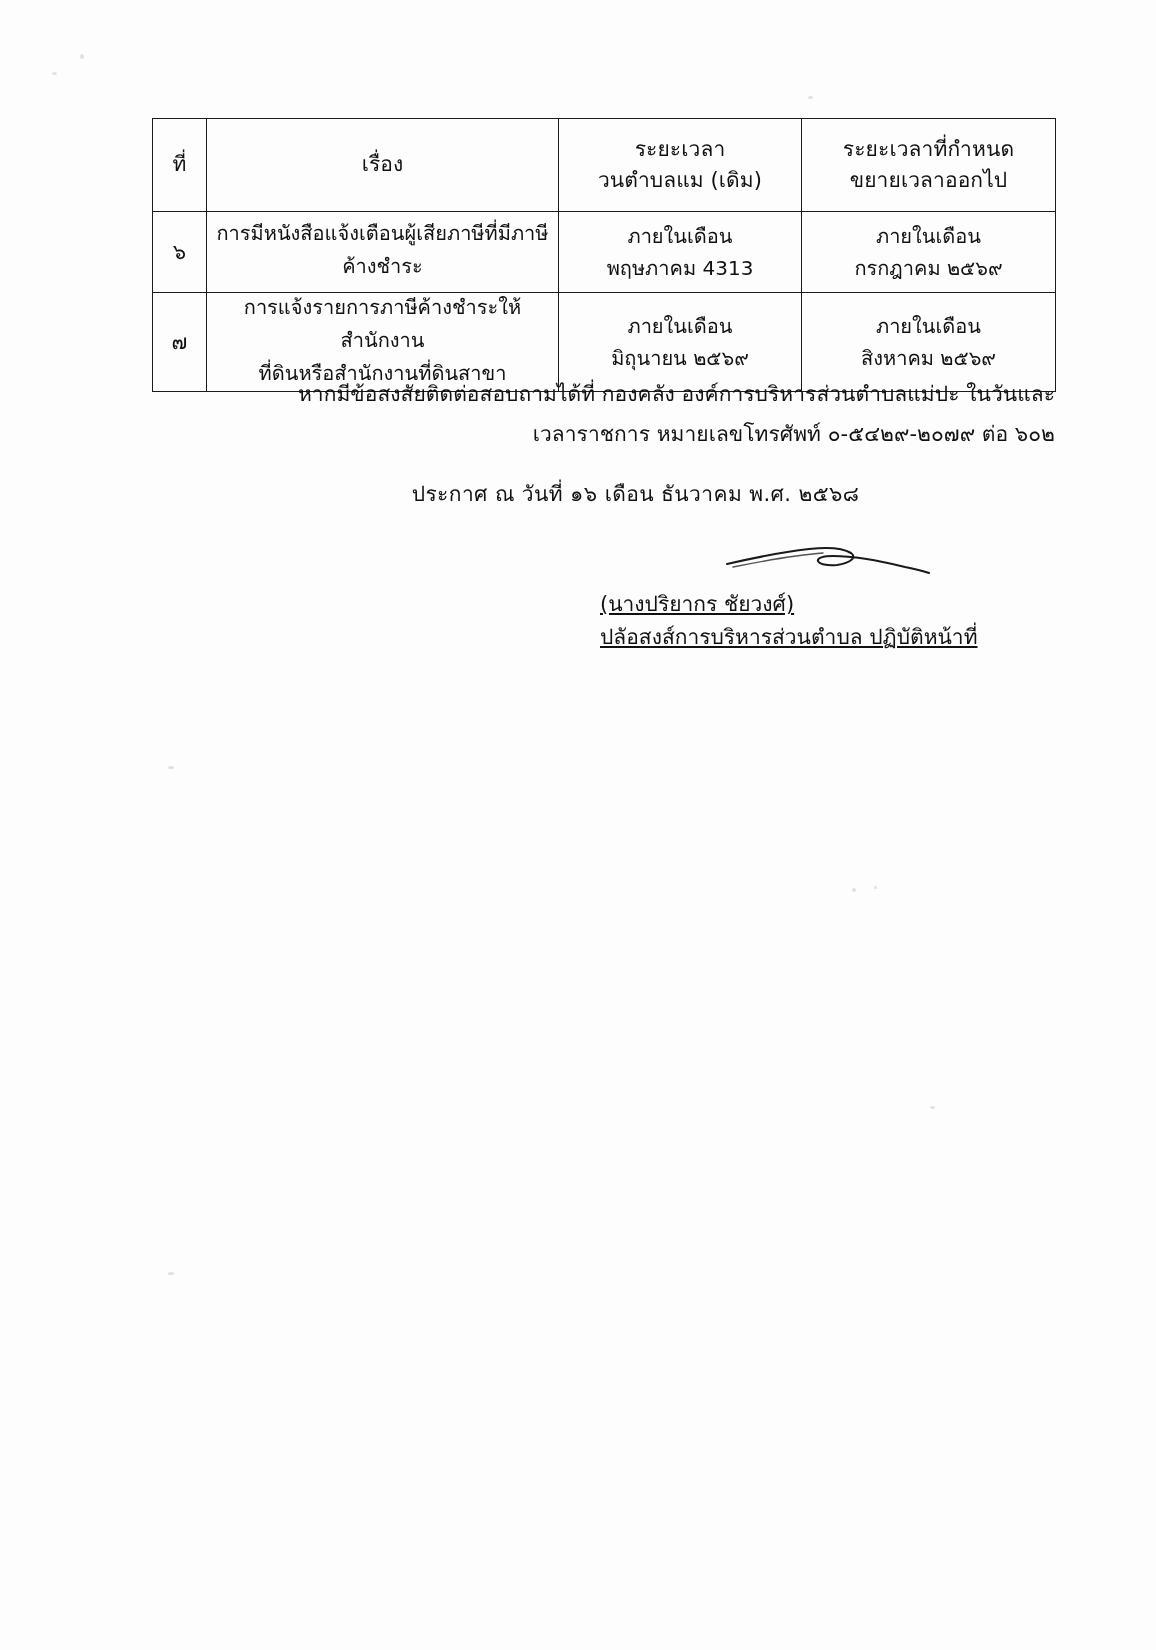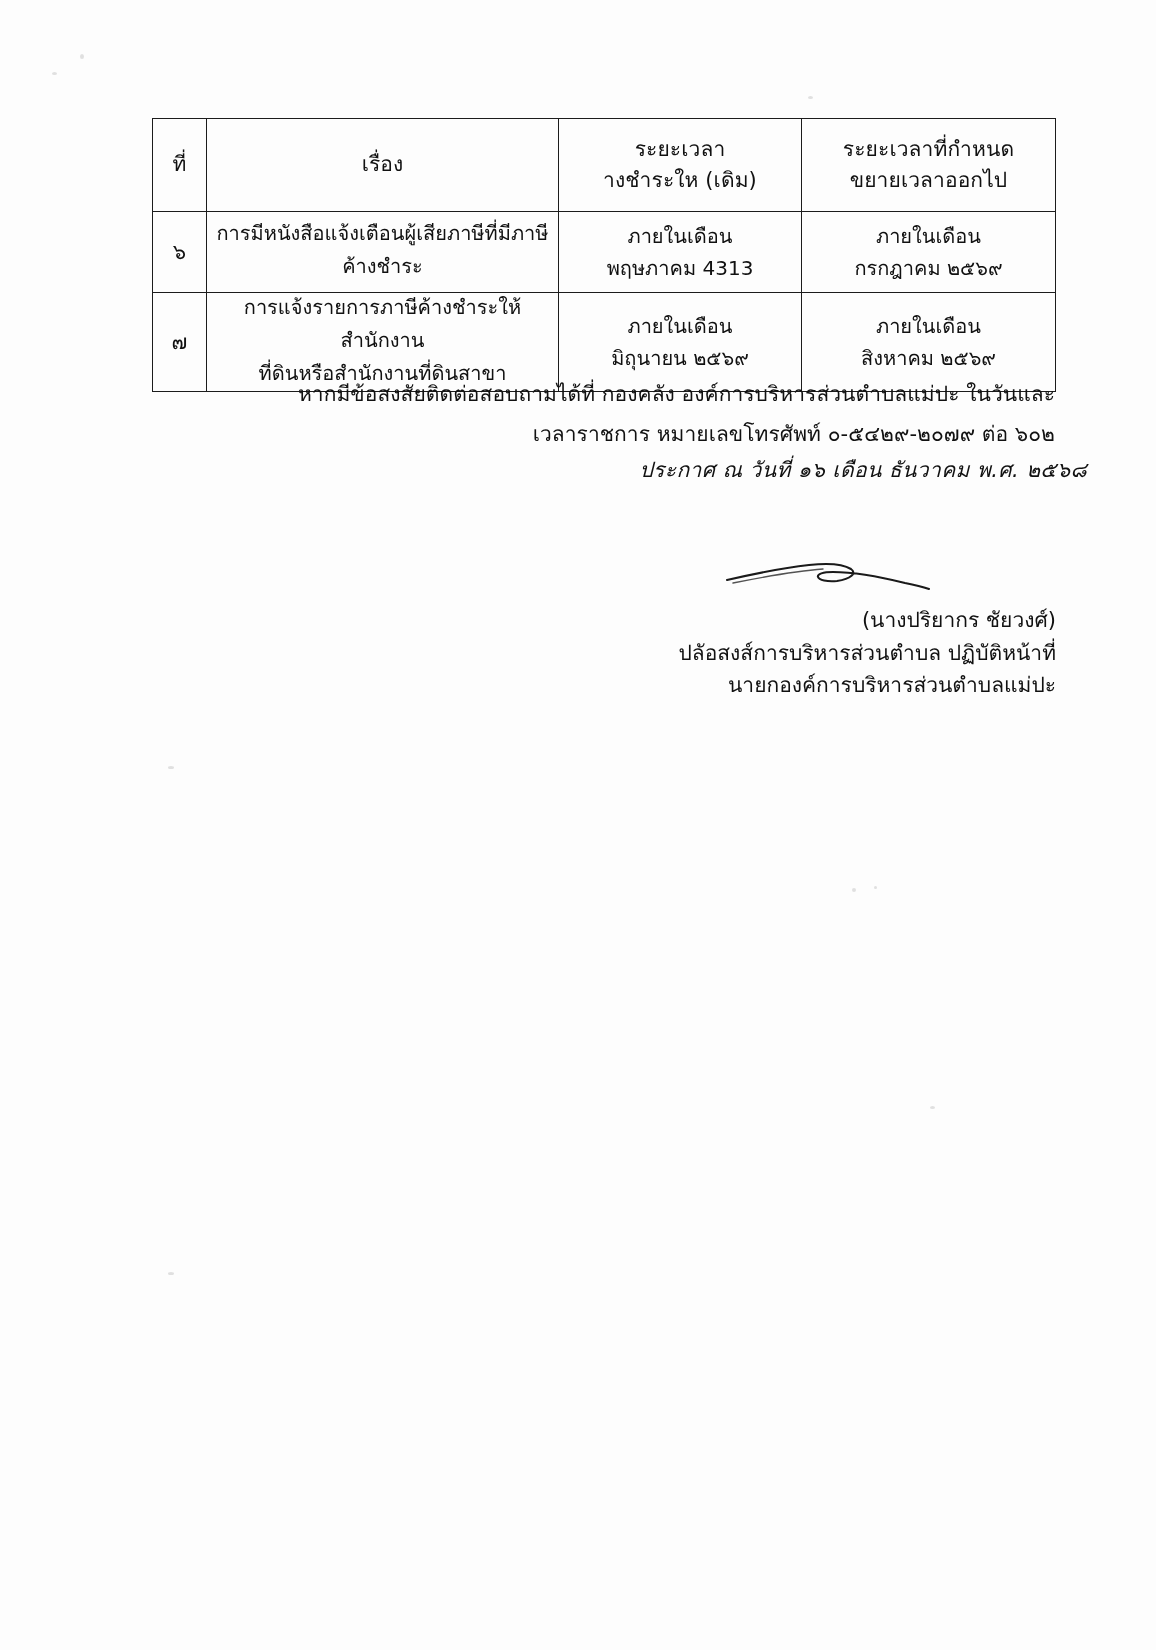--- a/index.html
+++ b/index.html
@@ -86,37 +86,37 @@
     font-size: 21px;
     line-height: 1.92;
     text-indent: 128px;
     text-align: right;
     letter-spacing: .05px;
   }
 
   .date-line {
     position: absolute;
     left: 152px;
-    top: 454px;
+    top: 478px;
     width: 903px;
     font-size: 21px;
     line-height: 1.6;
-    text-align: right;
+    text-align: center;
     padding-left: 32px;
     letter-spacing: .4px;
-    font-style: italic;
   }
 
   
   .sign-block {
     position: absolute;
     left: 600px;
-    top: 556px;
+    top: 540px;
     width: 456px;
-    text-align: right;
+    text-align: left;
+    text-decoration: underline;
   }
   .signature-mark {
     height: 46px;
     position: relative;
   }
   .signature-mark svg {
     position: absolute;
     left: 50%;
     top: 0;
     transform: translateX(-50%);
@@ -159,21 +159,21 @@
     <thead>
       <tr>
         <th class="hdr-cell">
           <span class="l1">ที่</span>
         </th>
         <th class="hdr-cell">
           <span class="l1">เรื่อง</span>
         </th>
         <th class="hdr-cell">
           <span class="l1">ระยะเวลา</span>
-          <span class="l2">างชำระให (เดิม)</span>
+          <span class="l2">วนตำบลแม (เดิม)</span>
         </th>
         <th class="hdr-cell">
           <span class="l1">ระยะเวลาที่กำหนด</span>
           <span class="l2">ขยายเวลาออกไป</span>
         </th>
       </tr>
     </thead>
     <tbody>
       <tr>
         <td class="body-cell cell-no">๖</td>
@@ -214,16 +214,15 @@
 
   <div class="sign-block">
     <div class="signature-mark">
       <svg width="210" height="46" viewBox="0 0 210 46" fill="none" xmlns="http://www.w3.org/2000/svg" aria-hidden="true">
         <path d="M4 24 C 30 18, 58 12, 86 9 C 104 7, 120 8, 128 13 C 134 17, 128 23, 114 25 C 104 26, 96 24, 95 21 C 94 18, 100 16, 110 16 C 130 16, 158 21, 182 27 C 192 29, 200 31, 206 33" stroke="#1a1a1a" stroke-width="2.1" stroke-linecap="round" fill="none"></path>
         <path d="M10 27 C 40 21, 72 15, 100 13" stroke="#1a1a1a" stroke-width="1.4" stroke-linecap="round" fill="none" opacity=".75"></path>
       </svg>
     </div>
     <div class="sign-name">(นางปริยากร ชัยวงศ์)</div>
     <div class="sign-pos1">ปลัอสงส์การบริหารส่วนตำบล ปฏิบัติหน้าที่</div>
-    <div class="sign-pos2">นายกองค์การบริหารส่วนตำบลแม่ปะ</div>
   </div>
 
 </div>
 
 </body></html>

